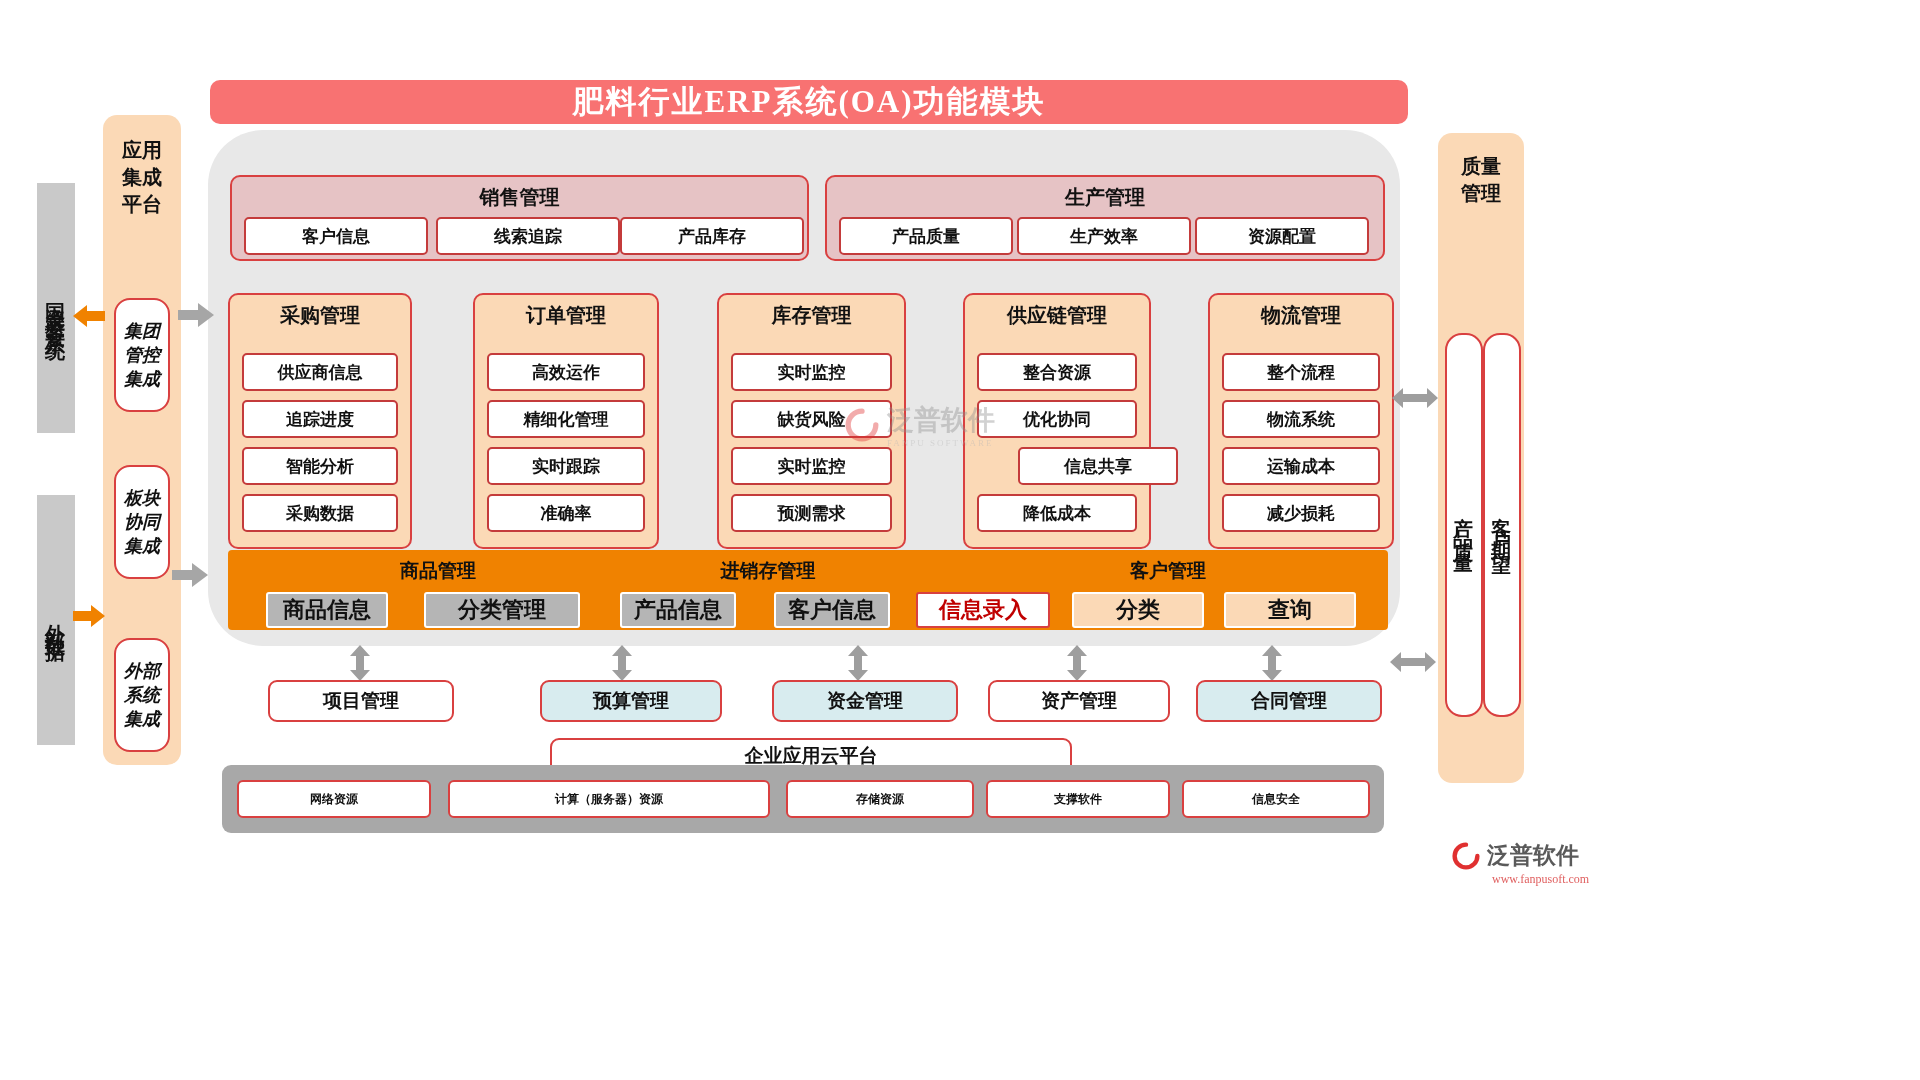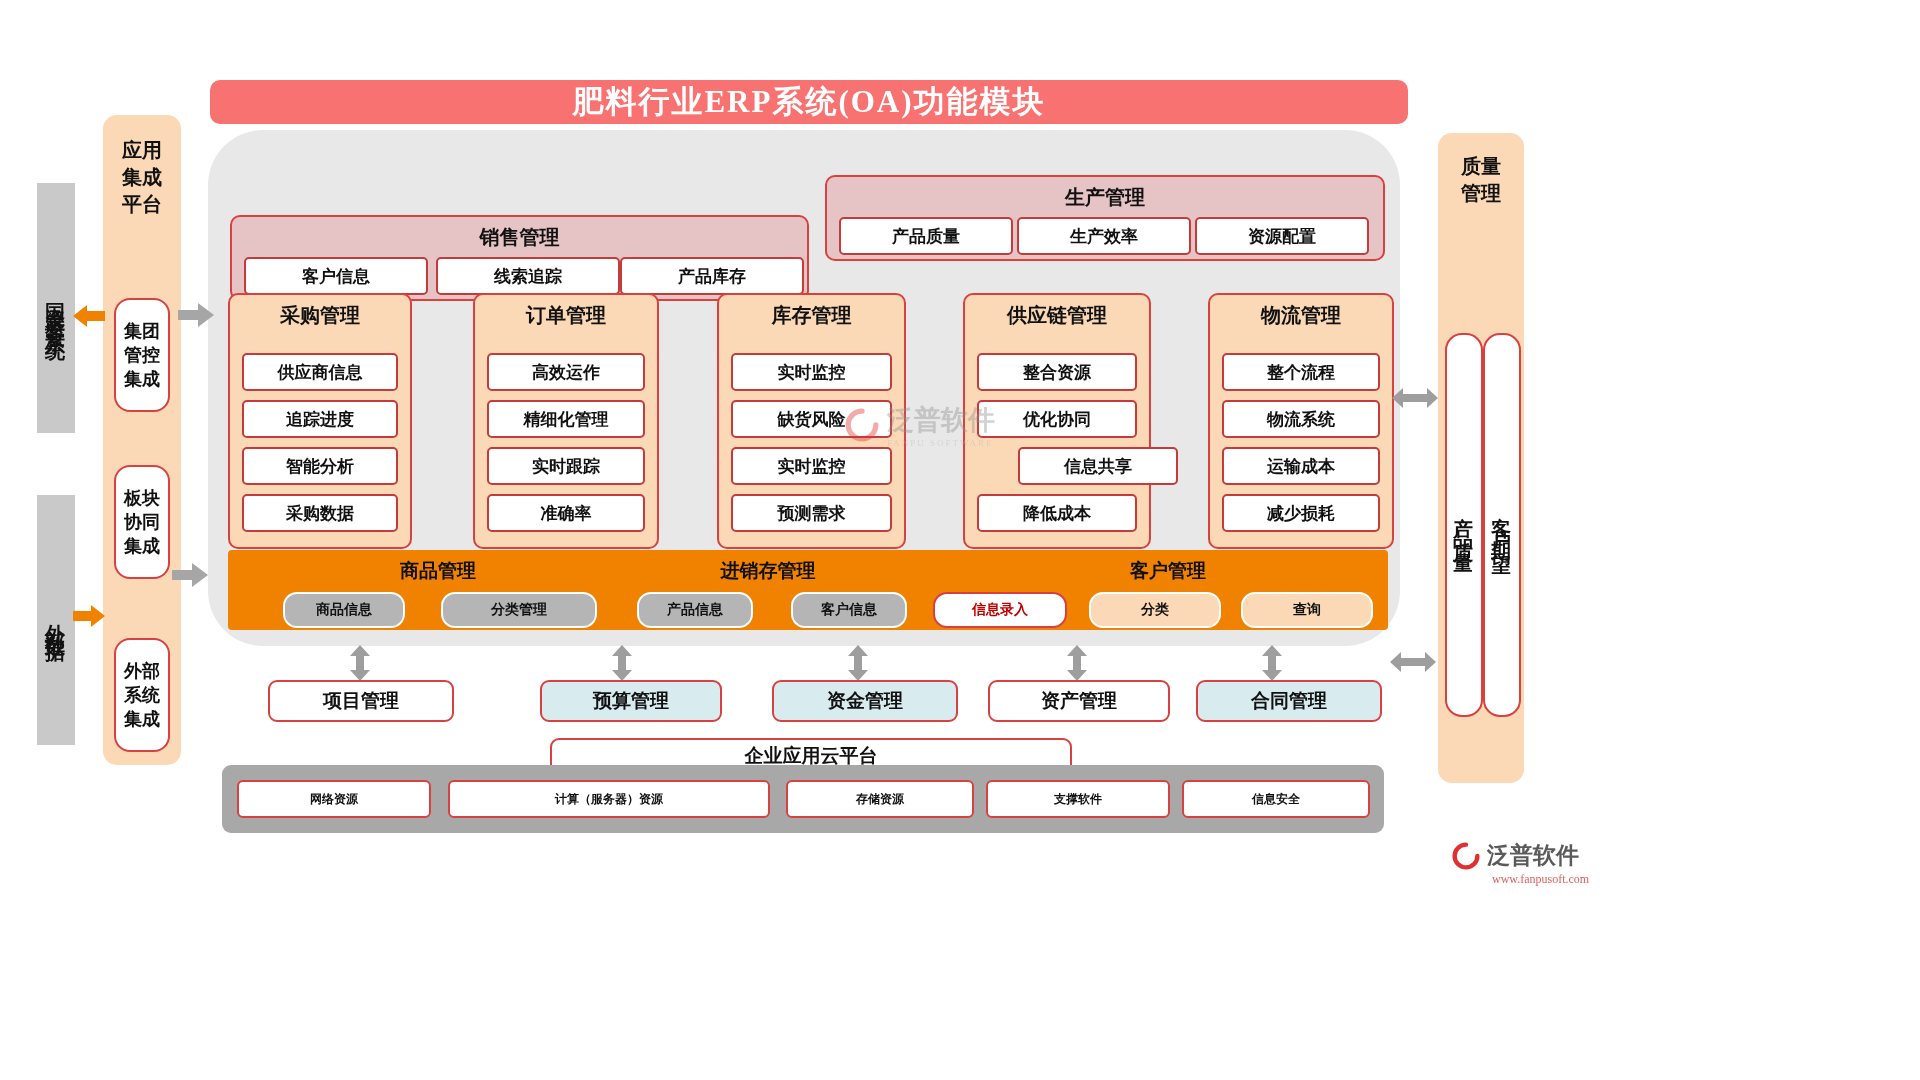--- a/index.html
+++ b/index.html
@@ -26,22 +26,22 @@
   .mod-title{position:absolute;left:0;right:0;top:7px;text-align:center;font-weight:bold;font-size:20px;}
   .item{
     position:absolute;height:34px;background:#ffffff;border:2px solid #c43b3b;border-radius:5px;
     display:flex;align-items:center;justify-content:center;font-size:17px;font-weight:bold;
   }
 
   
   .orange-bar{left:228px;top:550px;width:1160px;height:80px;background:#f08200;border-radius:4px;}
   .obar-title{position:absolute;top:8px;font-size:19px;font-weight:bold;text-align:center;}
   .obox{
-    position:absolute;top:42px;height:32px;border-radius:14px;
-    display:flex;align-items:center;justify-content:center;font-size:14px;font-weight:bold;margin-left:17px;
+    position:absolute;top:42px;height:32px;border-radius:3px;
+    display:flex;align-items:center;justify-content:center;font-size:22px;font-weight:bold;
   }
   .obox-gray{background:#b5b5b5;border:2px solid #ffffff;color:#111;}
   .obox-white{background:#ffffff;border:2px solid #d84040;color:#c00000;}
   .obox-peach{background:#fbd9b6;border:2px solid #ffffff;color:#111;}
 
   
   .bottom-mod{
     position:absolute;top:680px;height:38px;background:#ffffff;border:2px solid #d94040;border-radius:9px;
     display:flex;align-items:center;justify-content:center;font-size:19px;font-weight:bold;
   }
@@ -59,21 +59,21 @@
     display:flex;align-items:center;justify-content:center;font-size:12px;font-weight:bold;
   }
 
   
   .side-col{background:#fbd9b6;border-radius:14px;}
   .wrap2{width:44px;margin:0 auto;word-break:break-all;line-height:1.35;text-align:center;
          font-size:20px;font-weight:bold;}
   .col-label{position:absolute;left:0;right:0;}
   .pf-box{
     position:absolute;left:11px;width:52px;background:#ffffff;border:2px solid #d94040;border-radius:16px;
-    display:flex;align-items:center;justify-content:flex-end;
+    display:flex;align-items:center;justify-content:flex-end;font-style:italic;
   }
   .pf-box .wrap2{width:38px;font-size:18px;}
 
   .vbar{position:absolute;background:#c9c9c9;display:flex;align-items:center;justify-content:center;}
   .vtext{writing-mode:vertical-rl;text-orientation:upright;font-size:20px;font-weight:bold;letter-spacing:6px;}
   .q-box{
     position:absolute;width:34px;height:380px;background:#ffffff;border:2px solid #d94040;border-radius:17px;
     display:flex;align-items:center;justify-content:center;
   }
   .q-box .vtext{letter-spacing:12px;}
@@ -125,21 +125,21 @@
   <svg class="abs" style="left:178px;top:301px;" width="36" height="28" viewBox="0 0 36 28">
     <path d="M0 9 L20 9 L20 2 L36 14 L20 26 L20 19 L0 19 Z" fill="#a6a6a6"></path>
   </svg>
   <svg class="abs" style="left:172px;top:561px;" width="36" height="28" viewBox="0 0 36 28">
     <path d="M0 9 L20 9 L20 2 L36 14 L20 26 L20 19 L0 19 Z" fill="#a6a6a6"></path>
   </svg>
   <svg class="abs" style="left:73px;top:603px;" width="32" height="26" viewBox="0 0 32 26">
     <path d="M0 8 L18 8 L18 2 L32 13 L18 24 L18 18 L0 18 Z" fill="#f08200"></path>
   </svg>
 
-  <div class="abs mod mod-pink" style="left:230px;top:175px;width:575px;height:82px;margin-top:40px;">
+  <div class="abs mod mod-pink" style="left:230px;top:175px;width:575px;height:82px;">
     <div class="mod-title">销售管理</div>
     <div class="item" style="left:12px;top:40px;width:180px;">客户信息</div>
     <div class="item" style="left:204px;top:40px;width:180px;">线索追踪</div>
     <div class="item" style="left:388px;top:40px;width:180px;">产品库存</div>
   </div>
 
   <div class="abs mod mod-pink" style="left:825px;top:175px;width:548px;height:82px;padding-left:8px;">
     <div class="mod-title">生产管理</div>
     <div class="item" style="left:12px;top:40px;width:170px;">产品质量</div>
     <div class="item" style="left:190px;top:40px;width:170px;">生产效率</div>

